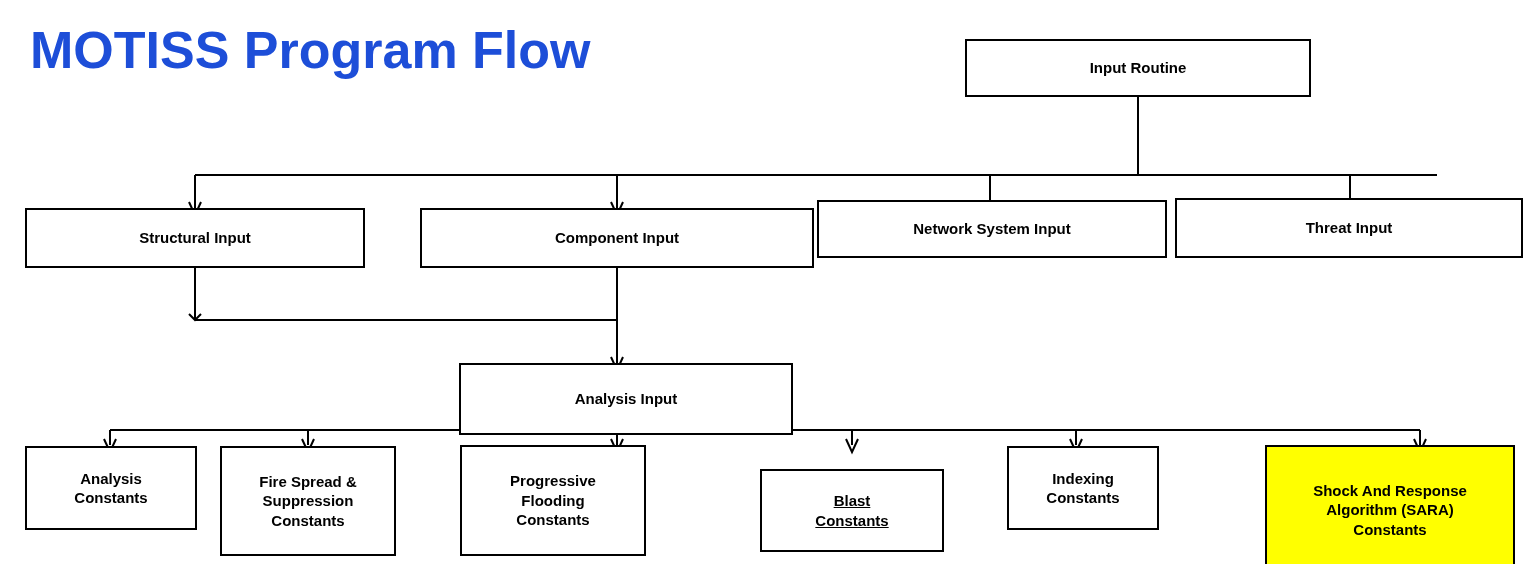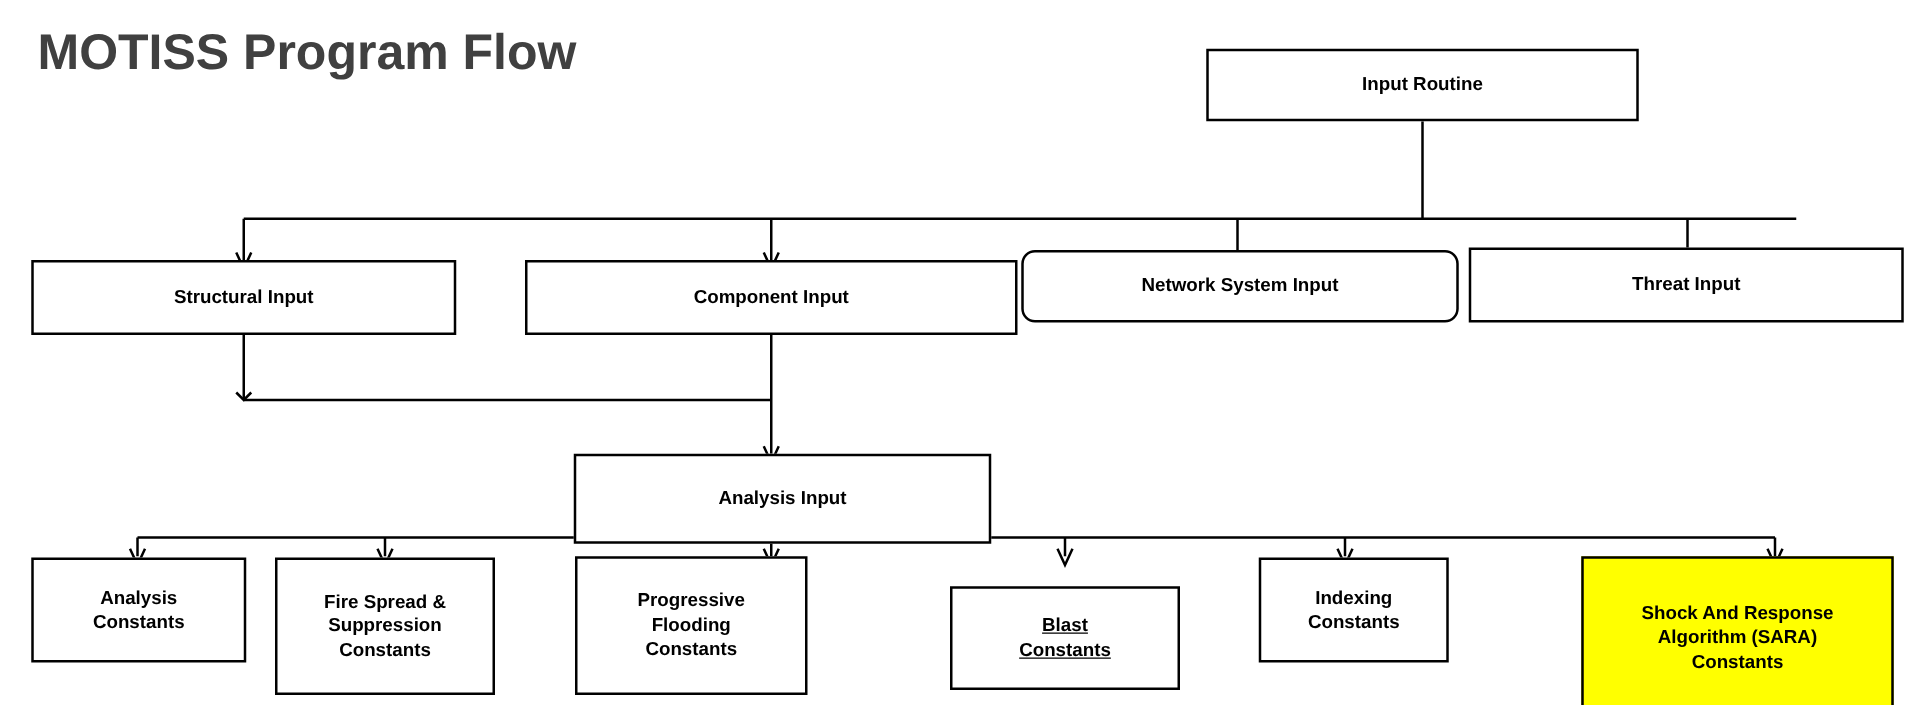--- a/index.html
+++ b/index.html
@@ -13,23 +13,23 @@
     }
     .diagram {
       position: relative;
       width: 1533px;
       height: 564px;
     }
     .title {
       position: absolute;
       left: 30px;
       top: 20px;
-      font-size: 40px;
+      font-size: 52px;
       font-weight: bold;
-      color: #404040;
+      color: #1d4ed8;
       font-family: Arial, sans-serif;
     }
     .box {
       position: absolute;
       border: 2px solid #000;
       display: flex;
       align-items: center;
       justify-content: center;
       text-align: center;
       font-weight: bold;
@@ -121,21 +121,21 @@
   </div>
 
   <div class="box" style="left:25px; top:208px; width:340px; height:60px;">
     <span>Structural Input</span>
   </div>
 
   <div class="box" style="left:420px; top:208px; width:394px; height:60px;">
     <span>Component Input</span>
   </div>
 
-  <div class="box" style="left:817px; top:200px; width:350px; height:58px;border-radius:11px;">
+  <div class="box" style="left:817px; top:200px; width:350px; height:58px;">
     <span>Network System Input</span>
   </div>
 
   <div class="box" style="left:1175px; top:198px; width:348px; height:60px;">
     <span>Threat Input</span>
   </div>
 
   <div class="box" style="left:459px; top:363px; width:334px; height:72px;">
     <span>Analysis Input</span>
   </div>

